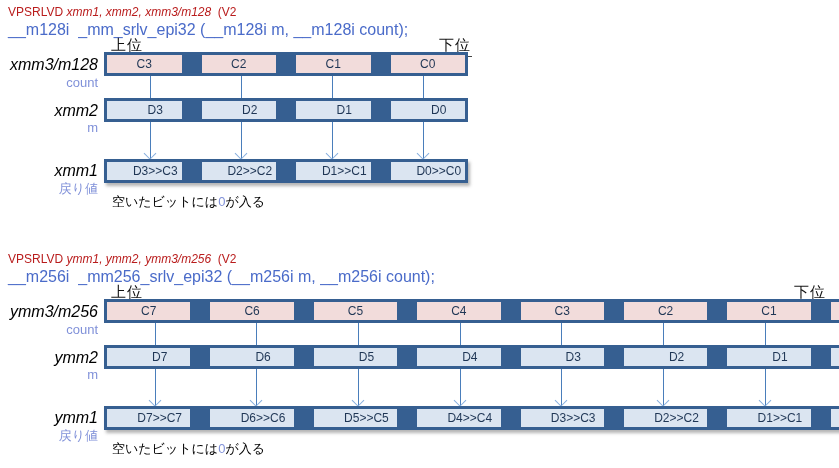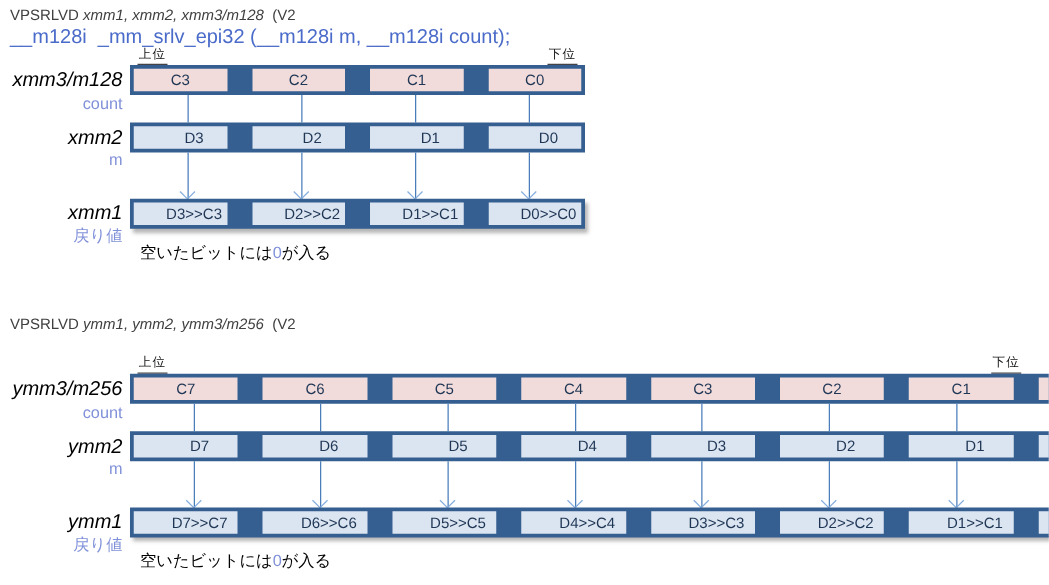--- a/index.html
+++ b/index.html
@@ -4,26 +4,26 @@
 <style>
   html,body { margin:0; padding:0; }
   body {
     width:839px; height:468px; background:#ffffff; overflow:hidden;
     font-family:"Liberation Sans", sans-serif; position:relative;
   }
   .section { position:absolute; left:0; width:839px; }
   #sec1 { top:0; height:247px; }
   #sec2 { top:247px; height:221px; }
 
-  .t1 { position:absolute; left:8px; top:5px; font-size:12px; color:#404040; white-space:pre; }
+  .t1 { position:absolute; left:8px; top:5px; font-size:12px; color:#b91c1c; white-space:pre; }
   .t1 .ops { font-style:italic; }
   .t2 { position:absolute; left:8px; top:21px; font-size:16px; color:#4a6bc9; white-space:pre; }
 
   .pos-label {
-    position:absolute; top:36px; font-size:10px; color:#111;
+    position:absolute; top:36px; font-size:15px; color:#111;
     border-bottom:1px solid #444; padding:0 1px 1px 1px; letter-spacing:1px;
   }
   .upper { left:110px; }
   .s1 .lower { left:438px; }
   .s2 .lower { left:793px; }
 
   .reg-row {
     position:absolute; left:104px; height:24px; box-sizing:border-box;
     display:flex; gap:20px; padding:3px; background:#365f91;
   }
@@ -112,20 +112,21 @@
     <div class="cell">D2&gt;&gt;C2</div>
     <div class="cell">D1&gt;&gt;C1</div>
     <div class="cell">D0&gt;&gt;C0</div>
   </div>
 
   <div class="caption"><span>空いたビットには</span><span class="zero">0</span><span>が入る</span></div>
 </div>
 
 <div class="section s2" id="sec2">
   <div class="t1"><span>VPSRLVD </span><span class="ops">ymm1, ymm2, ymm3/m256</span><span>  (V2</span></div>
+  <div class="t2">__m256i  _mm256_srlv_epi32 (__m256i m, __m256i count);</div>
 
   <div class="pos-label upper">上位</div>
   <div class="pos-label lower">下位</div>
 
   <div class="reg-label reg-name lbl1-name">ymm3/m256</div>
   <div class="reg-label reg-role lbl1-role">count</div>
   <div class="reg-label reg-name lbl2-name">ymm2</div>
   <div class="reg-label reg-role lbl2-role">m</div>
   <div class="reg-label reg-name lbl3-name">ymm1</div>
   <div class="reg-label reg-role lbl3-role">戻り値</div>

